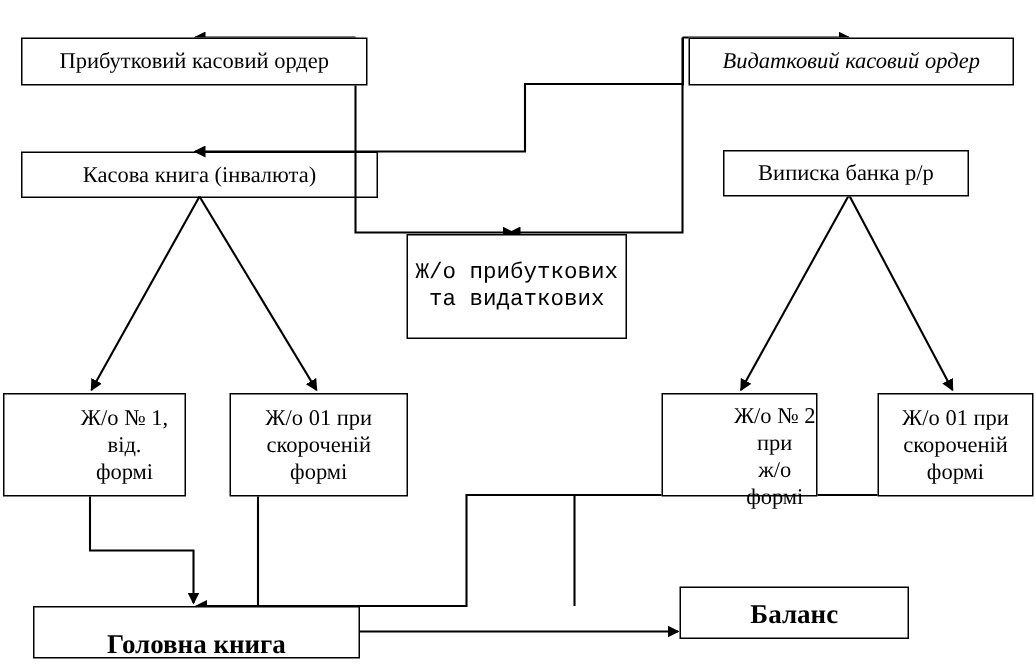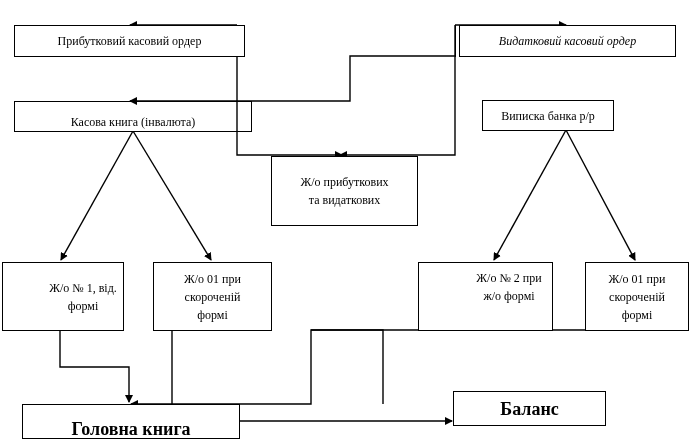--- a/index.html
+++ b/index.html
@@ -1,21 +1,21 @@
 <!DOCTYPE html>
 <html><head>
 <meta charset="utf-8">
 <style>
   html, body { margin: 0; padding: 0; background: #ffffff; }
   body { width: 690px; height: 443px; position: relative; overflow: hidden;
          font-family: "Liberation Serif", "DejaVu Serif", serif; color: #000; }
   svg.wires { position: absolute; left: 0; top: 0; width: 690px; height: 443px; }
   .box { position: absolute; box-sizing: border-box; border: 1.4px solid #000; background: #fff;
          display: flex; align-items: center; justify-content: center; text-align: center;
-         font-size: 12px; line-height: 18px; }
+         font-size: 15px; line-height: 18px; }
   .box span { display: block; }
   .bold { font-weight: bold; font-size: 18px; }
   .top-align { align-items: flex-start; padding-top: 3px; }
 </style>
 </head>
 <body>
 
 <svg class="wires" viewBox="0 0 690 443">
   <defs>
     <marker id="ah" markerWidth="8" markerHeight="8" refX="7" refY="4" orient="auto" markerUnits="userSpaceOnUse">
@@ -52,48 +52,48 @@
 </svg>
 
 <div class="box" style="left:14px; top:25px; width:231px; height:32px;">
   <span>Прибутковий касовий ордер</span>
 </div>
 <div style="position:absolute; left:455px; top:25px; width:4px; height:32px; border-left:1.4px solid #000; box-sizing:border-box;"></div>
 <div class="box" style="left:459px; top:25px; width:217px; height:32px;font-style:italic;">
   <span>Видатковий касовий ордер</span>
 </div>
 
-<div class="box" style="left:14px; top:101px; width:238px; height:31px; background:transparent;align-items:flex-end;">
+<div class="box" style="left:14px; top:101px; width:238px; height:31px; background:transparent;">
   <span style="background:#fff;">Касова книга (інвалюта)</span>
 </div>
-<div class="box" style="left:482px; top:100px; width:132px; height:31px;">
+<div class="box" style="left:482px; top:100px; width:164px; height:31px;">
   <span>Виписка банка р/р</span>
 </div>
 
-<div class="box" style="left:271px; top:156px; width:147px; height:70px;">
+<div class="box" style="left:271px; top:156px; width:147px; height:70px;font-family:Liberation Mono, monospace;">
   <div>
     <span>Ж/о прибуткових</span>
     <span>та видаткових</span>
   </div>
 </div>
 
 <div class="box" style="left:2px; top:262px; width:122px; height:69px;padding-left:40px;">
   <div>
     <span>Ж/о № 1, від.</span>
     <span>формі</span>
   </div>
 </div>
 <div class="box" style="left:153px; top:262px; width:119px; height:69px;">
   <div>
     <span>Ж/о 01 при</span>
     <span>скороченій</span>
     <span>формі</span>
   </div>
 </div>
-<div class="box top-align" style="left:418px; top:262px; width:135px; height:69px;padding-left:47px;">
+<div class="box top-align" style="left:441px; top:262px; width:104px; height:69px;padding-left:47px;">
   <div style="padding-top:3px;">
     <span>Ж/о № 2 при</span>
     <span>ж/о формі</span>
   </div>
 </div>
 <div class="box" style="left:585px; top:262px; width:104px; height:69px;">
   <div>
     <span>Ж/о 01 при</span>
     <span>скороченій</span>
     <span>формі</span>

